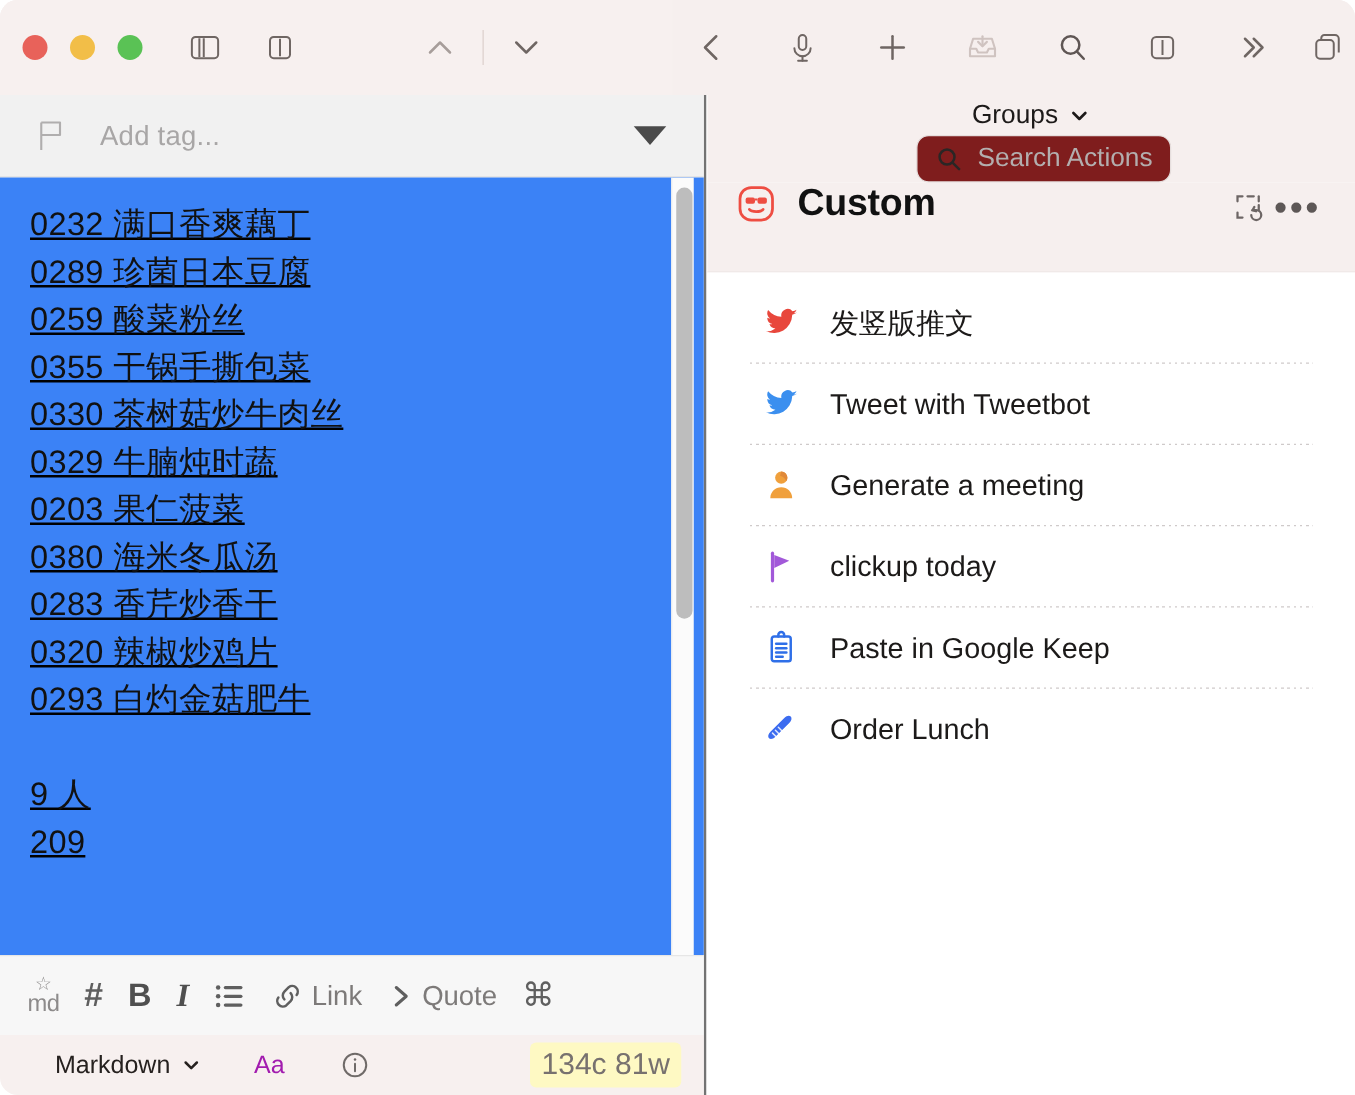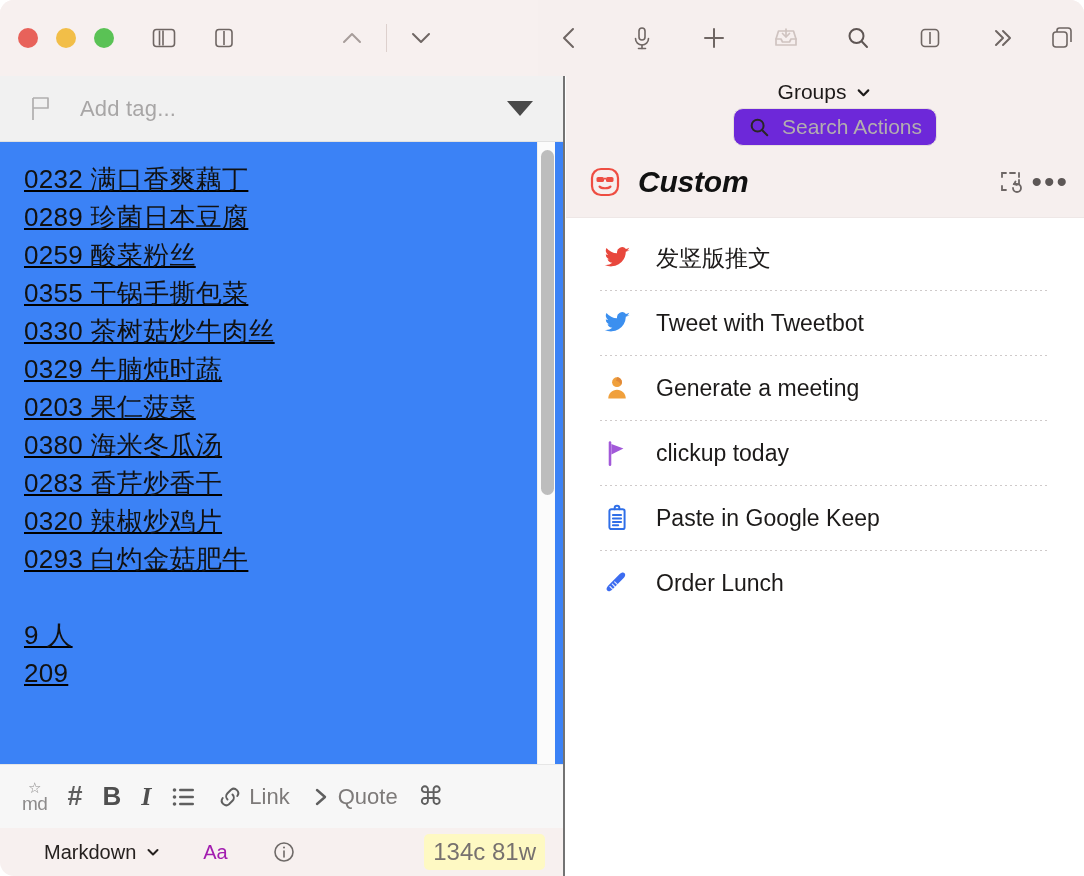--- a/index.html
+++ b/index.html
@@ -206,58 +206,57 @@
   }
   .groups-btn {
     display: flex; align-items: center; gap: 9px;
     font-size: 21px; color: #1d1a19;
     padding: 4px 2px;
   }
   .search-box {
     flex: 1;
     margin-left: 20px;
     height: 46px;
-    background: #6d28d9;
+    background: #7f1d1d;
     border: 1px solid #e6dedd;
     border-radius: 10px;
     display: flex;
     align-items: center;
     padding: 0 14px;
     gap: 12px;
   }
   .search-ph { font-size: 21px; color: #b3aeae; }
 
   .group-title-row {
     height: 72px;
     background: #f6efee;
     display: flex;
-    align-items: center;
-    padding: 0 14px 0 22px;
+    align-items: flex-start;
+    padding: 0 26px 0 22px;
     border-bottom: 1px solid #eee7e6;
-    font-style: italic;
   }
   .group-emoji { width: 34px; height: 34px; flex: 0 0 auto; }
   .group-name {
     font-size: 30px;
     font-weight: bold;
     color: #111111;
     padding-left: 16px;
     flex: 1;
     letter-spacing: -0.2px;
   }
   .group-act { width: 40px; height: 40px; display:flex; align-items:center; justify-content:center; color:#6d6665; }
   .dots { font-size: 30px; color: #5d5756; line-height: 0.5; letter-spacing: 2px; }
 
   .actions-list { background: #ffffff; padding-top: 8px; }
   .action-row {
     height: 64px;
     display: flex;
     align-items: center;
     padding-left: 34px;
-    margin: 0 14px 0 0;
+    margin: 0 14px 0 8px;
   }
   .action-icon {
     width: 34px; height: 34px;
     display: flex; align-items: center; justify-content: center;
     flex: 0 0 auto;
   }
   .action-label {
     font-size: 23px;
     color: #1c1a19;
     padding-left: 22px;

